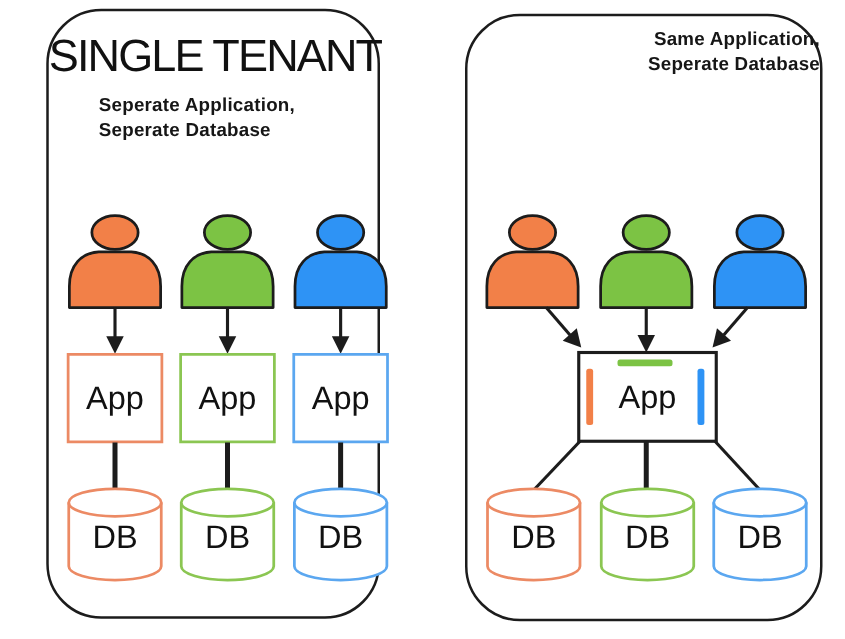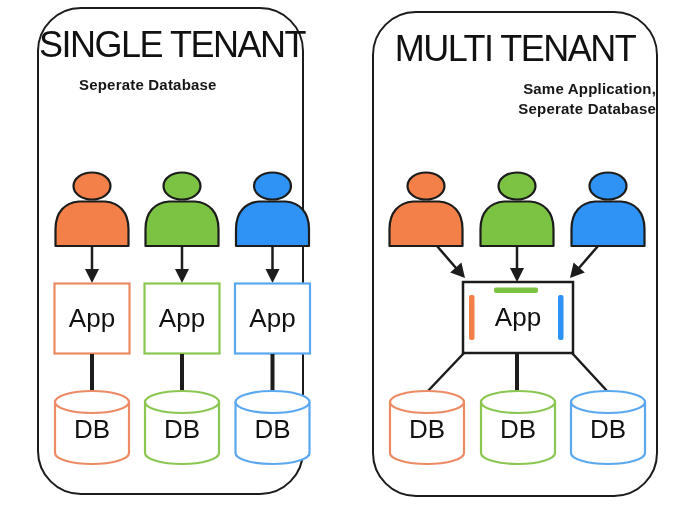--- a/index.html
+++ b/index.html
@@ -33,20 +33,21 @@
     <g id="cylinder">
       <path d="M -37 0 L -37 51 A 37 11 0 0 0 37 51 L 37 0" fill="#ffffff" stroke="currentColor" stroke-width="2.2"></path>
       <ellipse cx="0" cy="0" rx="37" ry="11" fill="#ffffff" stroke="currentColor" stroke-width="2.2"></ellipse>
     </g>
   </defs>
 </svg>
 
 <div class="panel panel-single">
   <div class="panel-title">SINGLE TENANT</div>
   <div class="panel-subtitle">
+    <div>Seperate Application,</div>
     <div>Seperate Database</div>
   </div>
 
   <svg class="diagram" width="290" height="488" viewBox="0 0 290 488">
 
     <use href="#person" transform="translate(55,165)" style="color:#F28048"></use>
     <use href="#person" transform="translate(145,165)" style="color:#7CC344"></use>
     <use href="#person" transform="translate(235.5,165)" style="color:#2E93F5"></use>
 
     <g>
@@ -76,21 +77,20 @@
     <use href="#cylinder" transform="translate(55,395)" style="color:#EC8A64"></use>
     <use href="#cylinder" transform="translate(145,395)" style="color:#8BC652"></use>
     <use href="#cylinder" transform="translate(235.5,395)" style="color:#5BA7F0"></use>
     <text x="55" y="431" text-anchor="middle" class="node-label">DB</text>
     <text x="145" y="431" text-anchor="middle" class="node-label">DB</text>
     <text x="235.5" y="431" text-anchor="middle" class="node-label">DB</text>
   </svg>
 </div>
 
 <div class="panel panel-multi">
-  <div class="panel-title">MULTI TENANT</div>
   <div class="panel-subtitle">
     <div>Same Application,</div>
     <div>Seperate Database</div>
   </div>
 
   <svg class="diagram" width="286" height="486" viewBox="0 0 286 486">
 
     <use href="#person" transform="translate(54,161)" style="color:#F28048"></use>
     <use href="#person" transform="translate(145,161)" style="color:#7CC344"></use>
     <use href="#person" transform="translate(236,161)" style="color:#2E93F5"></use>

